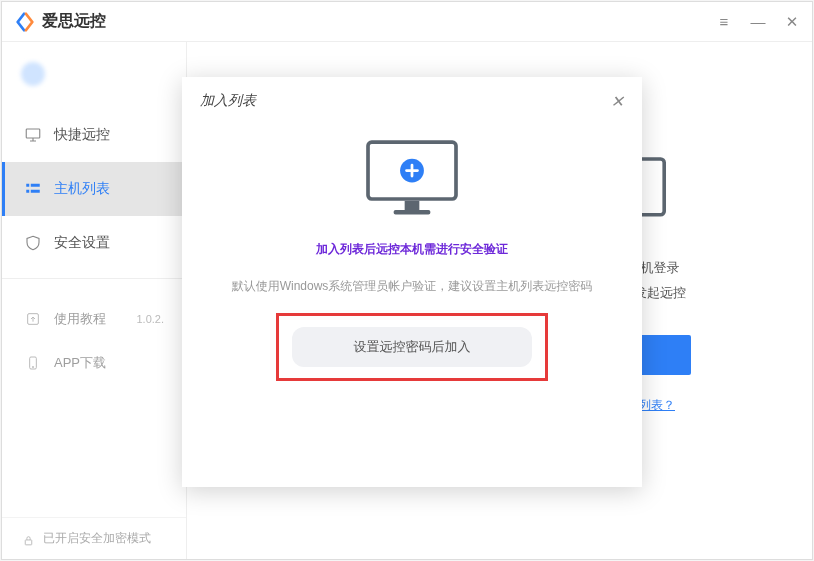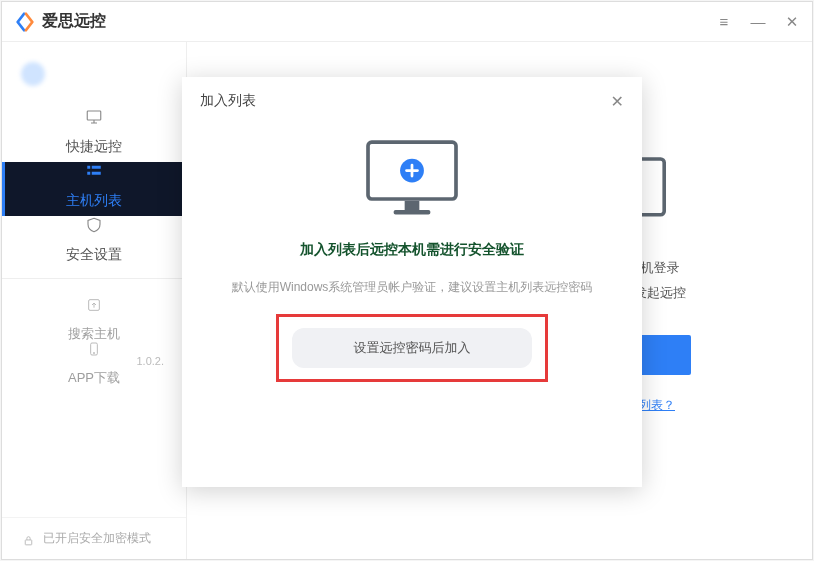--- a/index.html
+++ b/index.html
@@ -75,25 +75,24 @@
     }
     .nav-item {
       height: 54px;
       display: flex;
       align-items: center;
       gap: 12px;
       padding: 0 22px;
       font-size: 14px;
       color: #555;
       cursor: pointer;
-      flex-direction: column;
     }
     .nav-item.active {
       color: #2E7FF6;
-      background: #0f172a;
+      background: #e5e5e5;
       border-left: 3px solid #2E7FF6;
       padding-left: 19px;
     }
     .nav-icon {
       width: 18px;
       height: 18px;
       display: flex;
       align-items: center;
       justify-content: center;
     }
@@ -205,38 +204,39 @@
       flex-direction: column;
       z-index: 100;
     }
     .modal-header {
       height: 48px;
       display: flex;
       align-items: center;
       padding: 0 18px;
       font-size: 14px;
       color: #444;
+      font-style: italic;
     }
     .modal-close {
       margin-left: auto;
       color: #888;
       cursor: pointer;
       font-size: 16px;
     }
     .modal-body {
       flex: 1;
       display: flex;
       flex-direction: column;
       align-items: center;
       padding: 8px 30px 24px;
     }
     .modal-title {
       margin-top: 16px;
-      font-size: 14px;
-      color: #14532d;
+      font-size: 12px;
+      color: #6d28d9;
       font-weight: 600;
     }
     .modal-sub {
       margin-top: 20px;
       font-size: 12px;
       color: #999;
       text-align: center;
     }
     .modal-btn-primary {
       margin-top: 40px;
@@ -326,21 +326,21 @@
       <div class="sidebar-divider"></div>
 
       <div class="nav small-nav">
         <div class="nav-item">
           <span class="nav-icon">
             <svg width="16" height="16" viewBox="0 0 24 24" fill="none" stroke="#bbb" stroke-width="1.5">
                 <rect x="4" y="4" width="16" height="16" rx="2"></rect>
                 <path d="M12 16V9M9 12l3-3 3 3"></path>
               </svg>
           </span>
-          <span>搜索主机</span>
+          <span>使用教程</span>
           <span class="version">1.0.2.</span>
         </div>
         <div class="nav-item">
           <span class="nav-icon">
             <svg width="16" height="16" viewBox="0 0 24 24" fill="none" stroke="#bbb" stroke-width="1.5">
                 <rect x="7" y="3" width="10" height="18" rx="2"></rect>
                 <circle cx="12" cy="18" r="0.8" fill="#bbb"></circle>
               </svg>
           </span>
           <span>APP下载</span>

